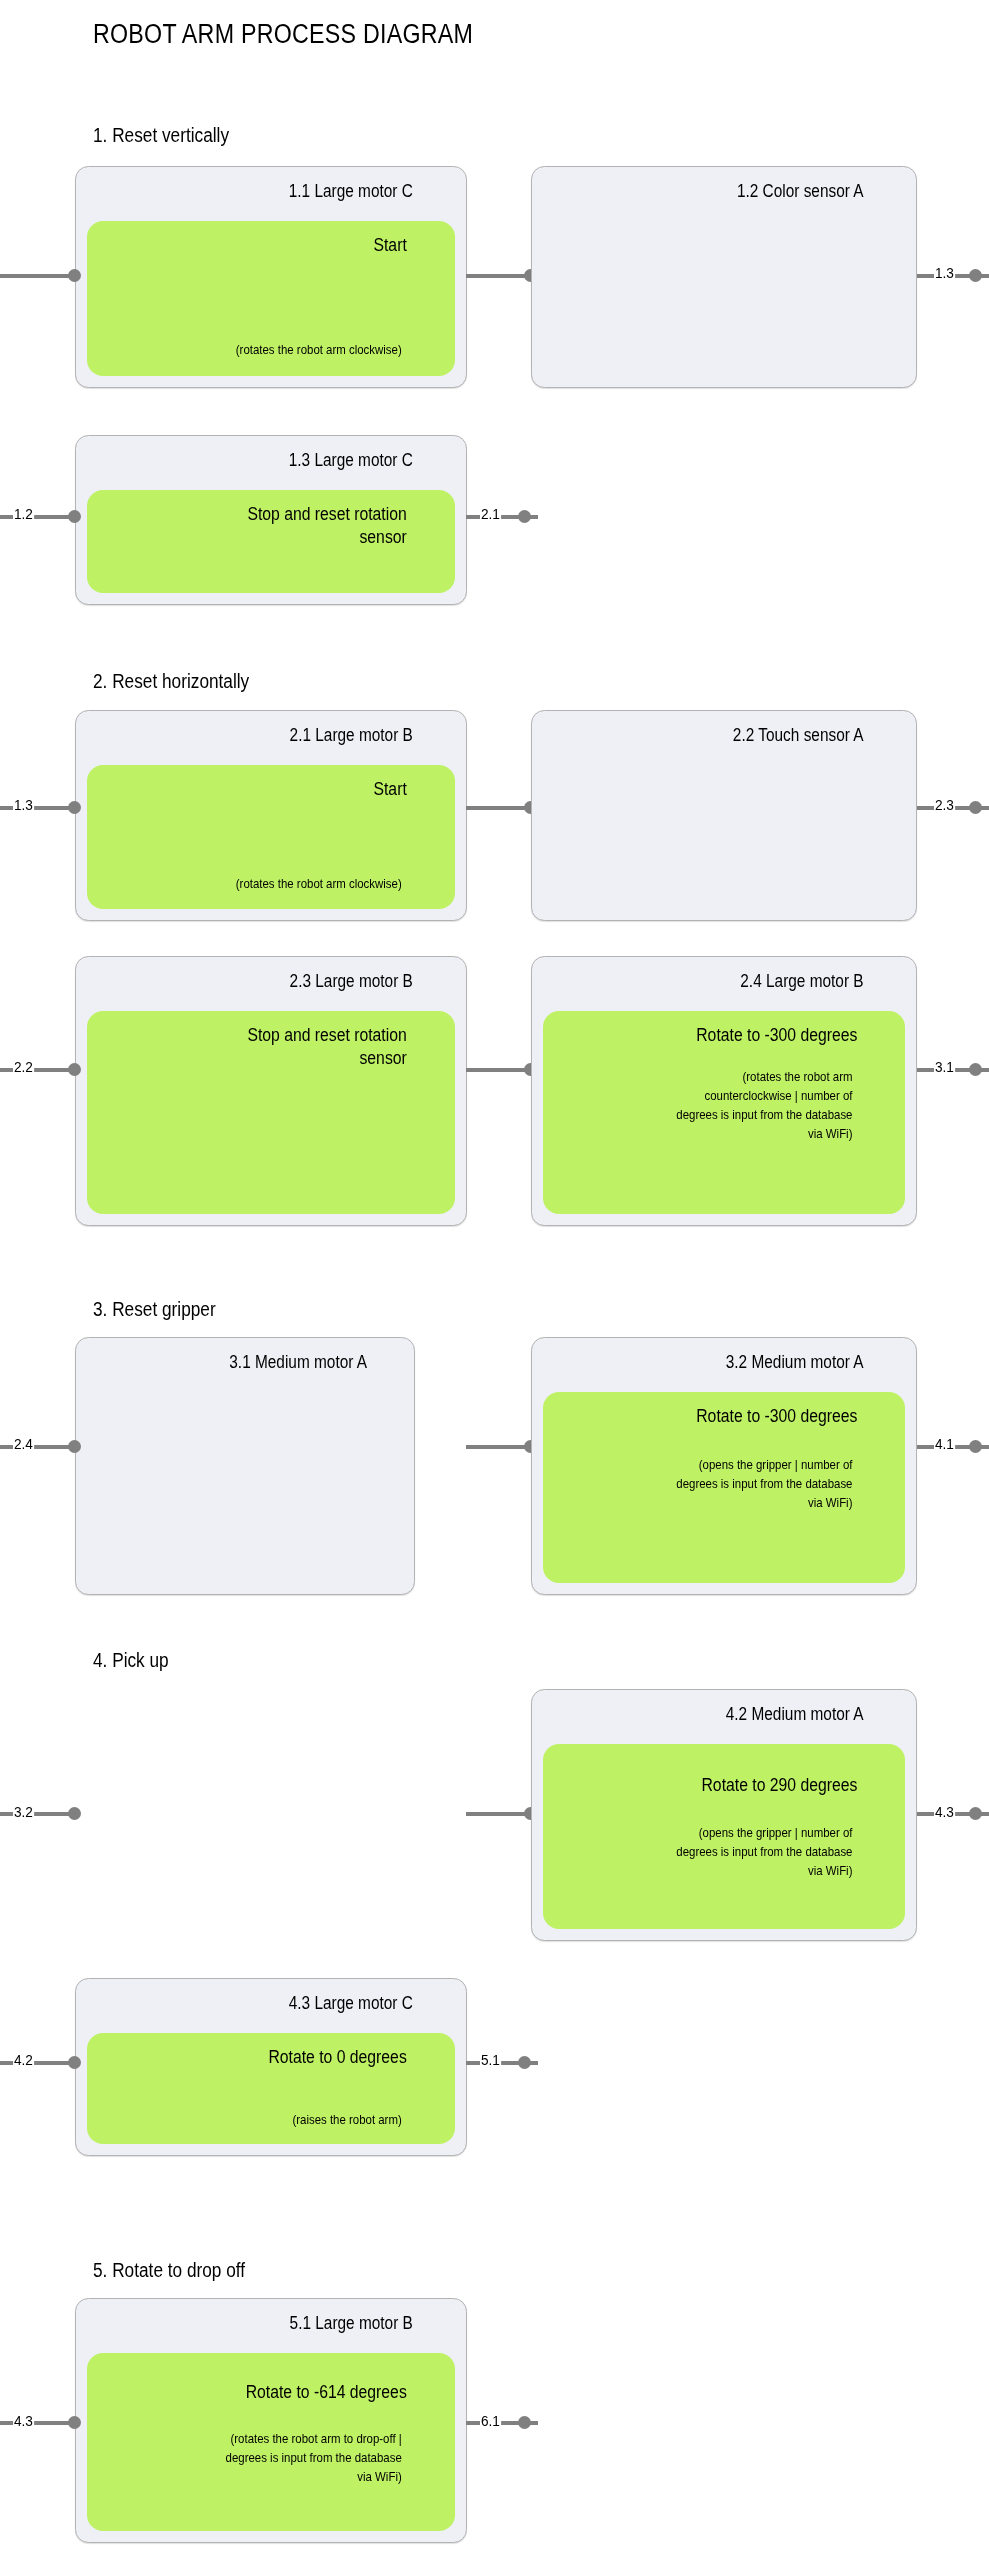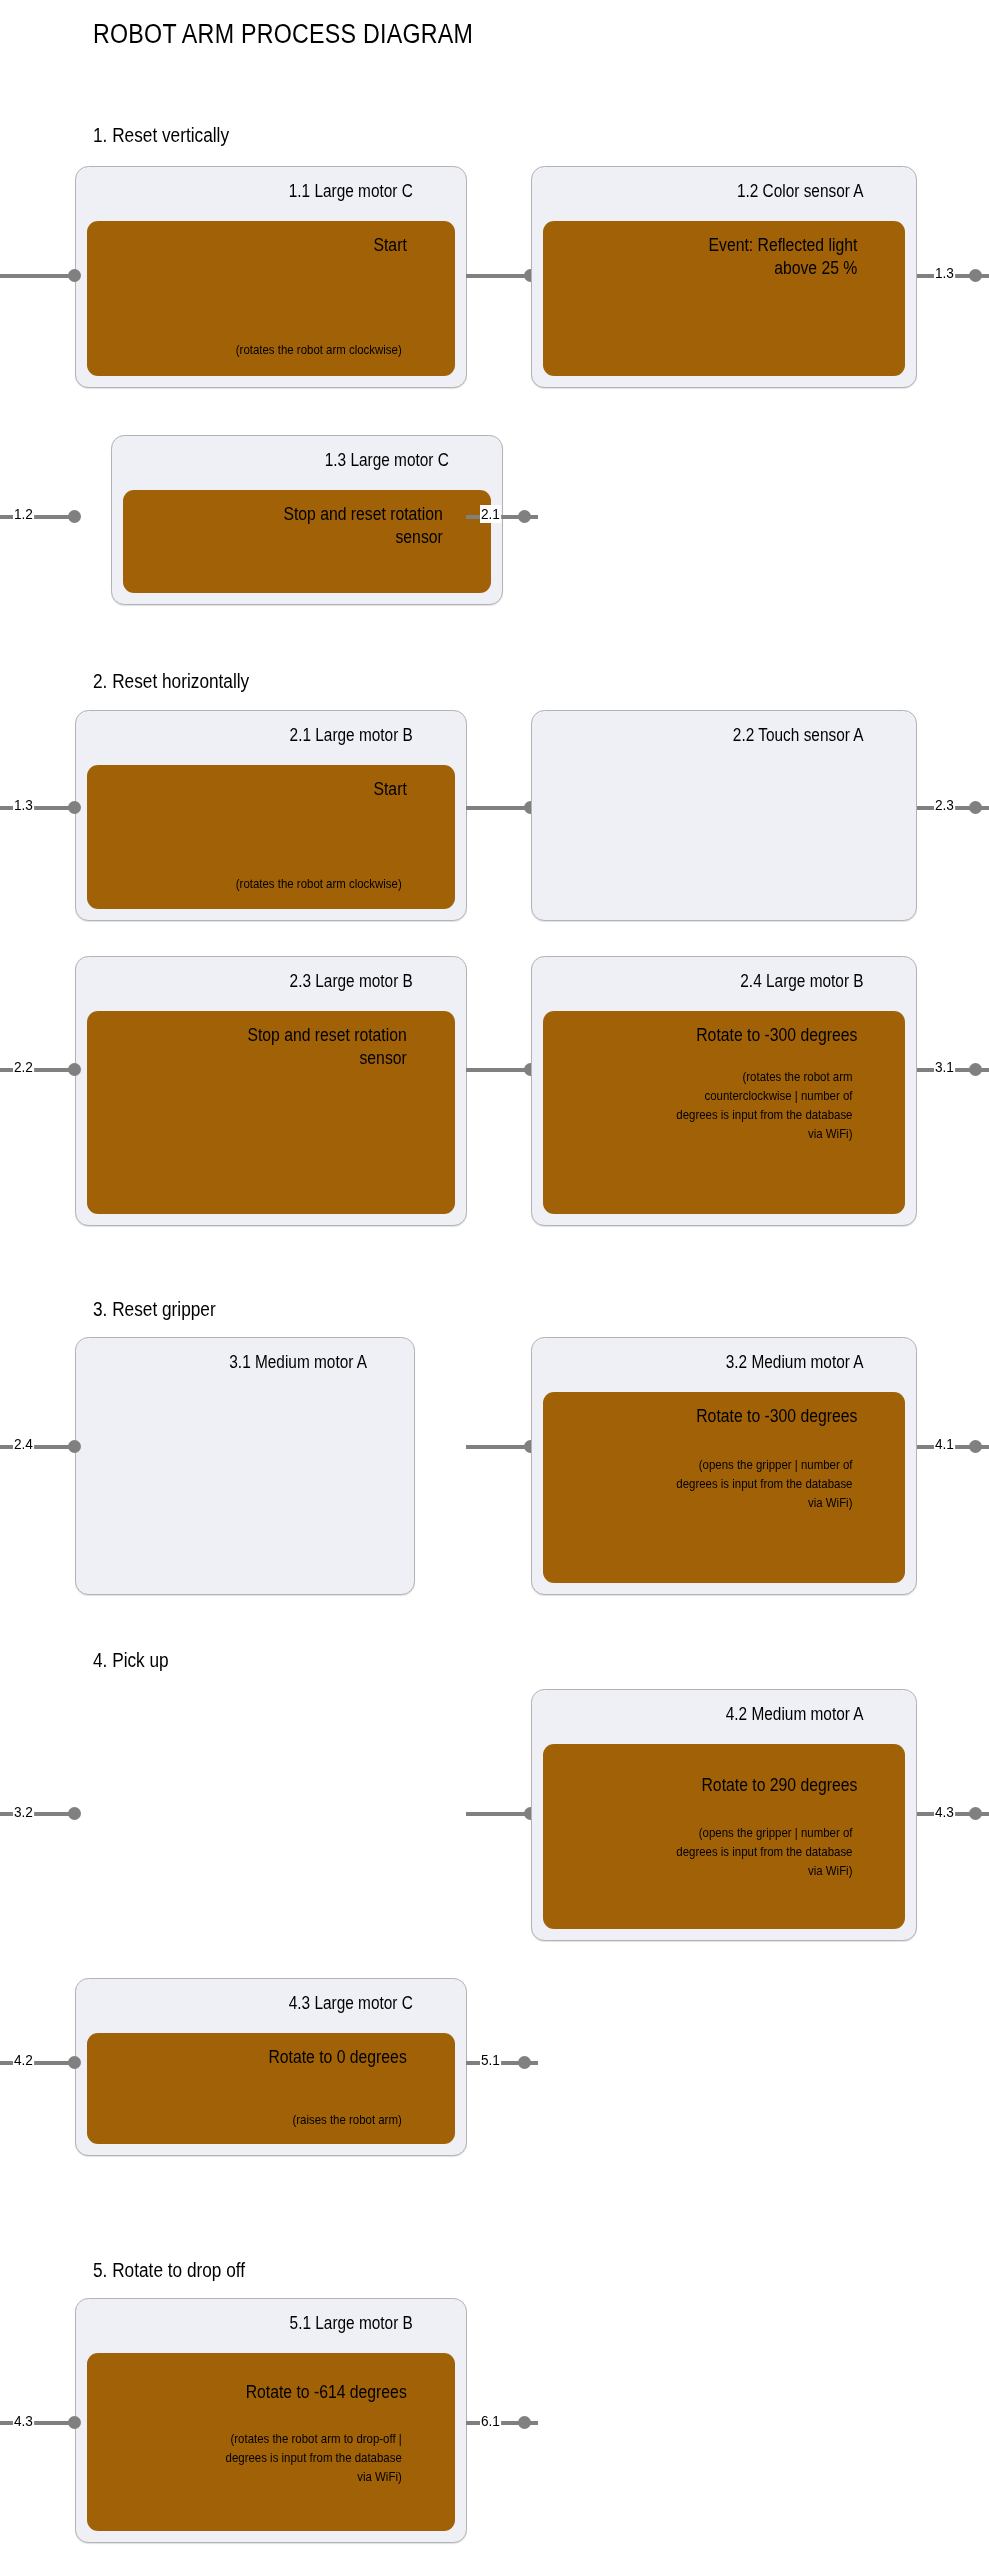--- a/index.html
+++ b/index.html
@@ -31,21 +31,21 @@
     box-shadow:0 1px 1px rgba(0,0,0,.12);
     text-align:right;
   }
   .card-title{
     position:absolute;left:18.5px;top:14.4px;right:10.3px;
     font-size:17.5px;line-height:1.15;white-space:nowrap;
     transform:scaleX(.88);transform-origin:left top;
   }
   .card-body{
     position:absolute;left:11.3px;right:11.3px;top:54px;bottom:11.3px;
-    background:#a16207;border-radius:11px;
+    background:#bef264;border-radius:16px;
     box-sizing:border-box;padding:13.4px 14.4px 9.3px 14.4px;
   }
   .card-main{
     font-size:17.5px;line-height:1.3;
     transform:scaleX(.9);transform-origin:left top;
     white-space:pre-line;
   }
   .card-note{
     position:absolute;left:14.4px;right:12.4px;
     font-size:13px;line-height:1.45;
@@ -83,31 +83,26 @@
     </div>
   </div>
   <div class="wire h" style="left:0px;top:274px;width:77px;"></div>
   <div class="dot" style="left:68px;top:269px;"></div>
 
   <div class="wire h" style="left:466px;top:274px;width:67px;"></div>
   <div class="dot" style="left:524px;top:269px;"></div>
 
   <div class="card" style="left:531px;top:166px;width:386px;height:222px;">
     <div class="card-title">1.2 Color sensor A</div>
-    <div class="card-body">
-      <div class="card-main">Event: Reflected light
-above 25 %</div>
-      <div class="card-note" style="bottom:15.5px;"></div>
-    </div>
   </div>
   <div class="wire h" style="left:917px;top:274px;width:72px;"></div>
   <div class="wire-label" style="left:934px;top:264px;">1.3</div>
   <div class="dot" style="left:969px;top:269px;"></div>
 
-  <div class="card" style="left:75px;top:435px;width:392px;height:170px;margin-left:36px;">
+  <div class="card" style="left:75px;top:435px;width:392px;height:170px;">
     <div class="card-title">1.3 Large motor C</div>
     <div class="card-body">
       <div class="card-main">Stop and reset rotation
 sensor</div>
       <div class="card-note" style="bottom:10.3px;"></div>
     </div>
   </div>
   <div class="wire h" style="left:0px;top:515px;width:77px;"></div>
   <div class="wire-label" style="left:13px;top:505px;">1.2</div>
   <div class="dot" style="left:68px;top:510px;"></div>

